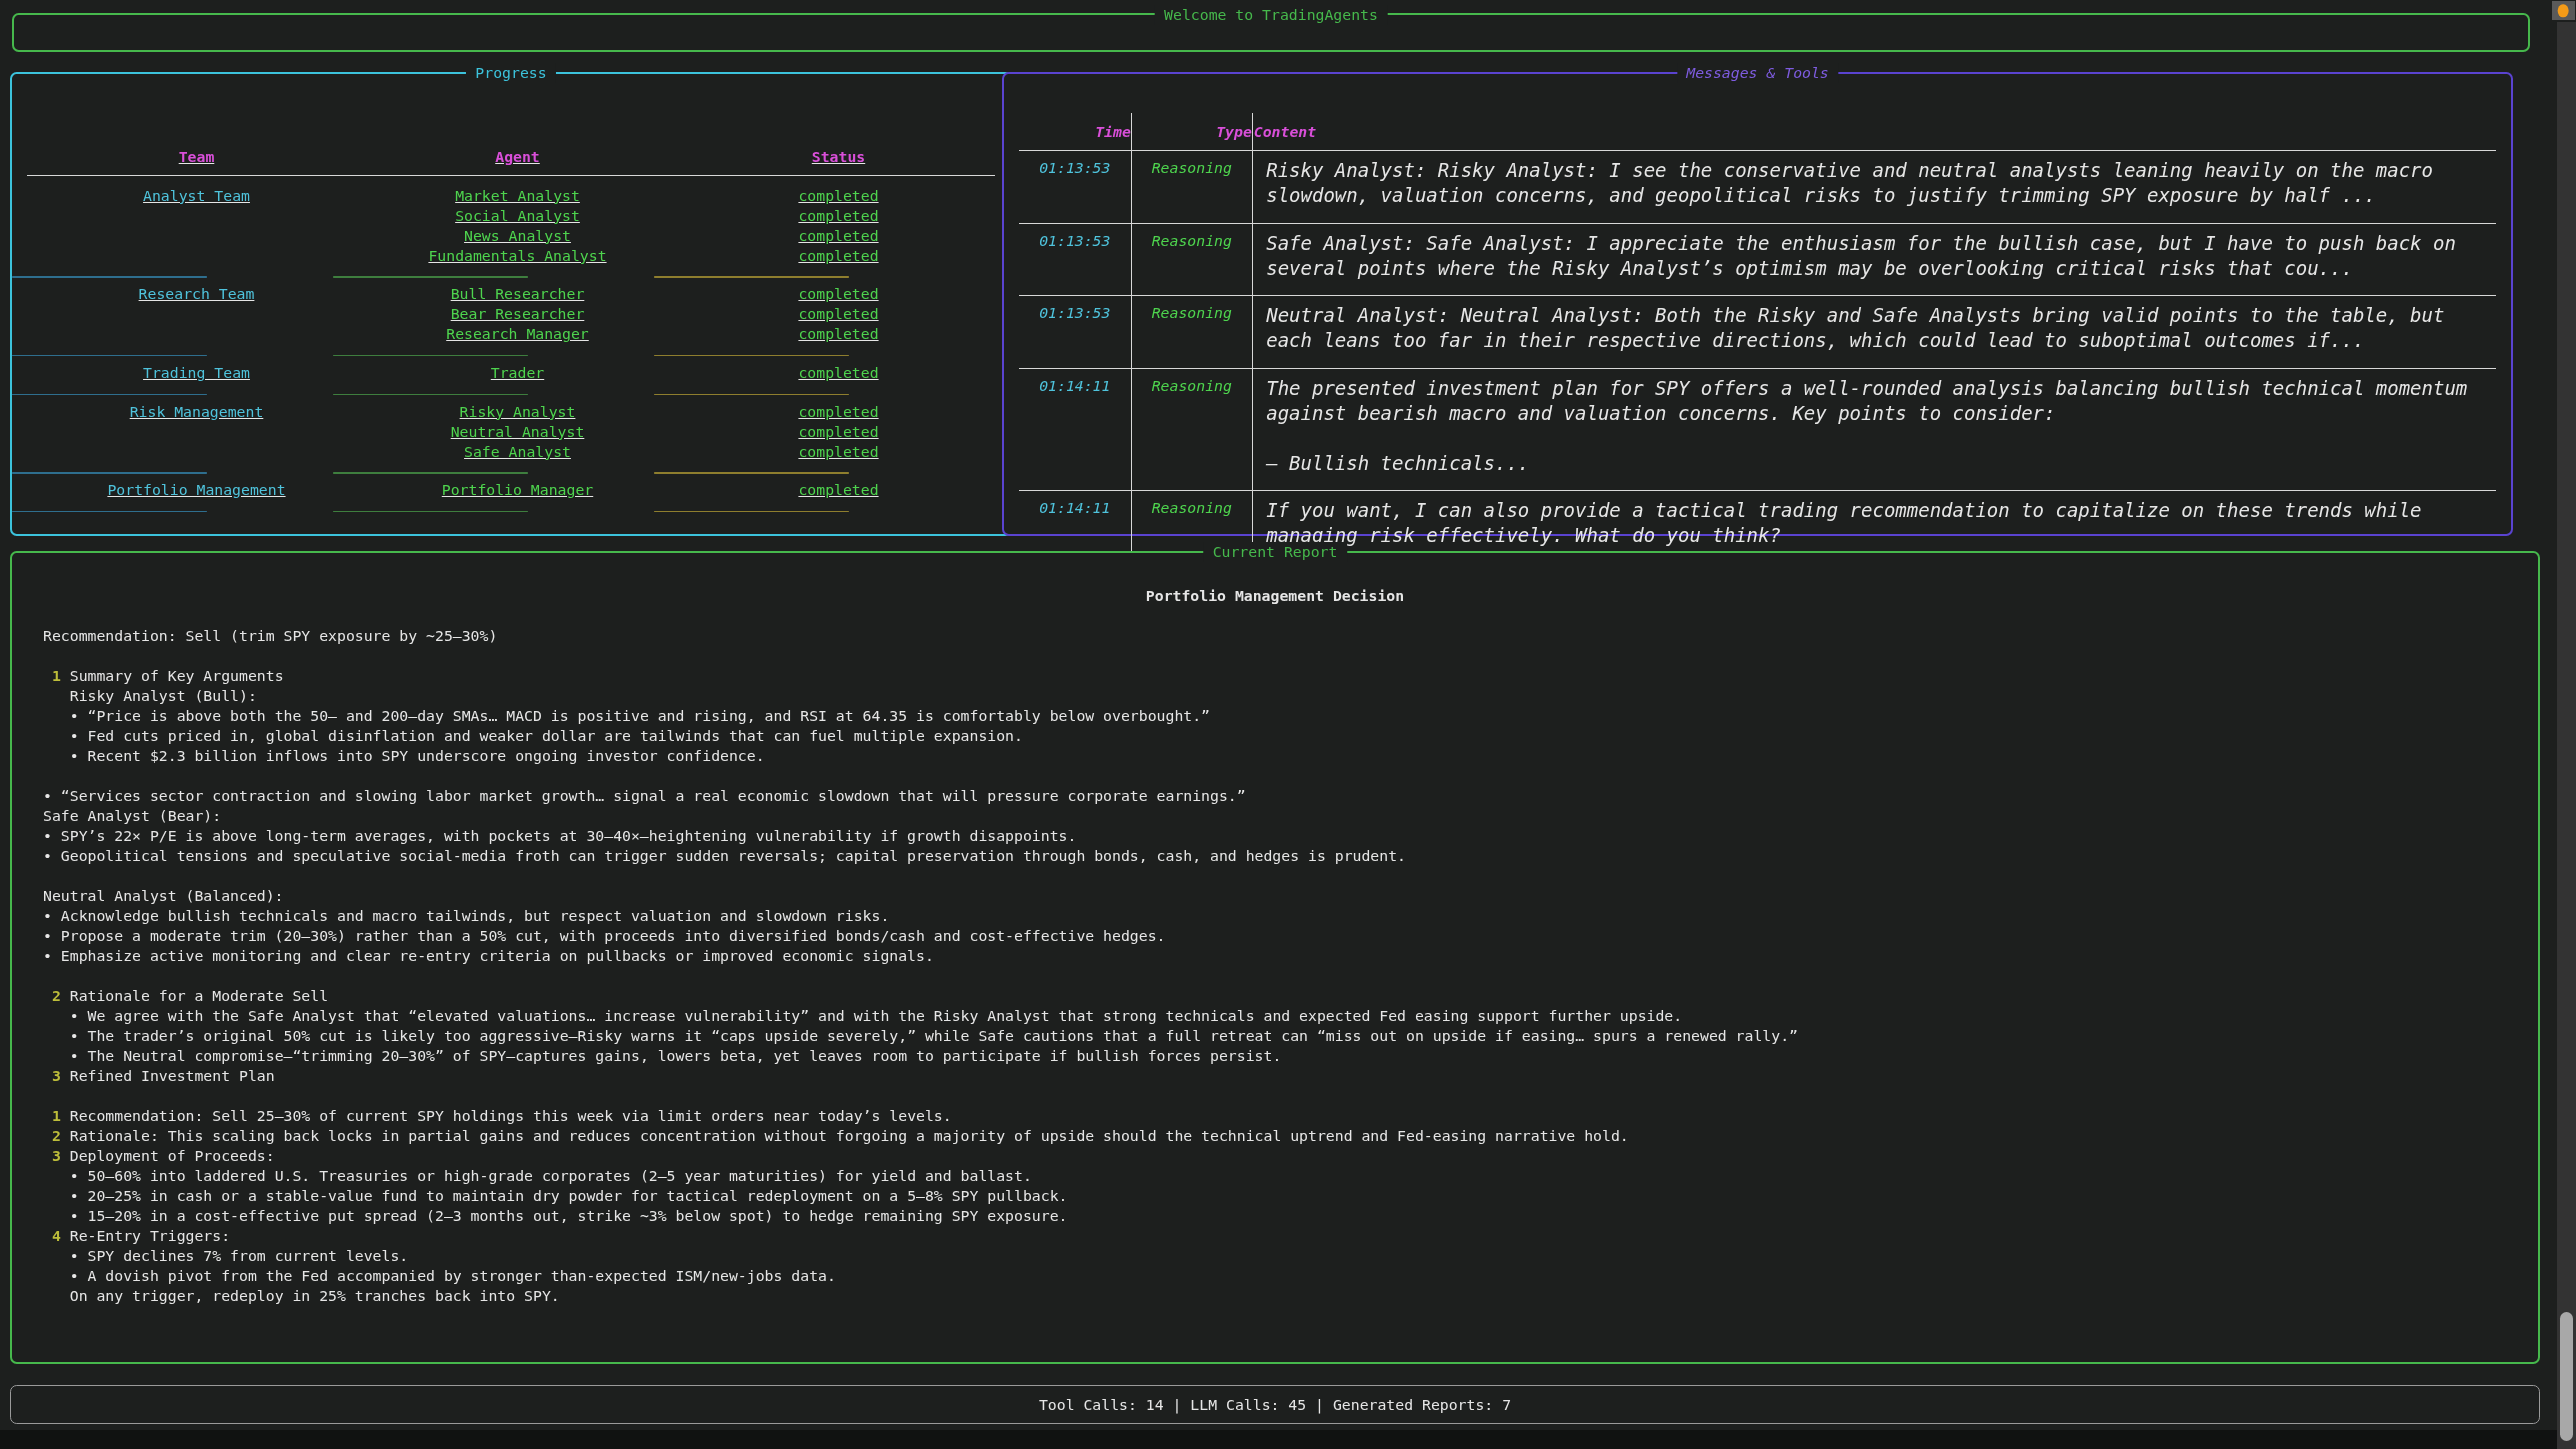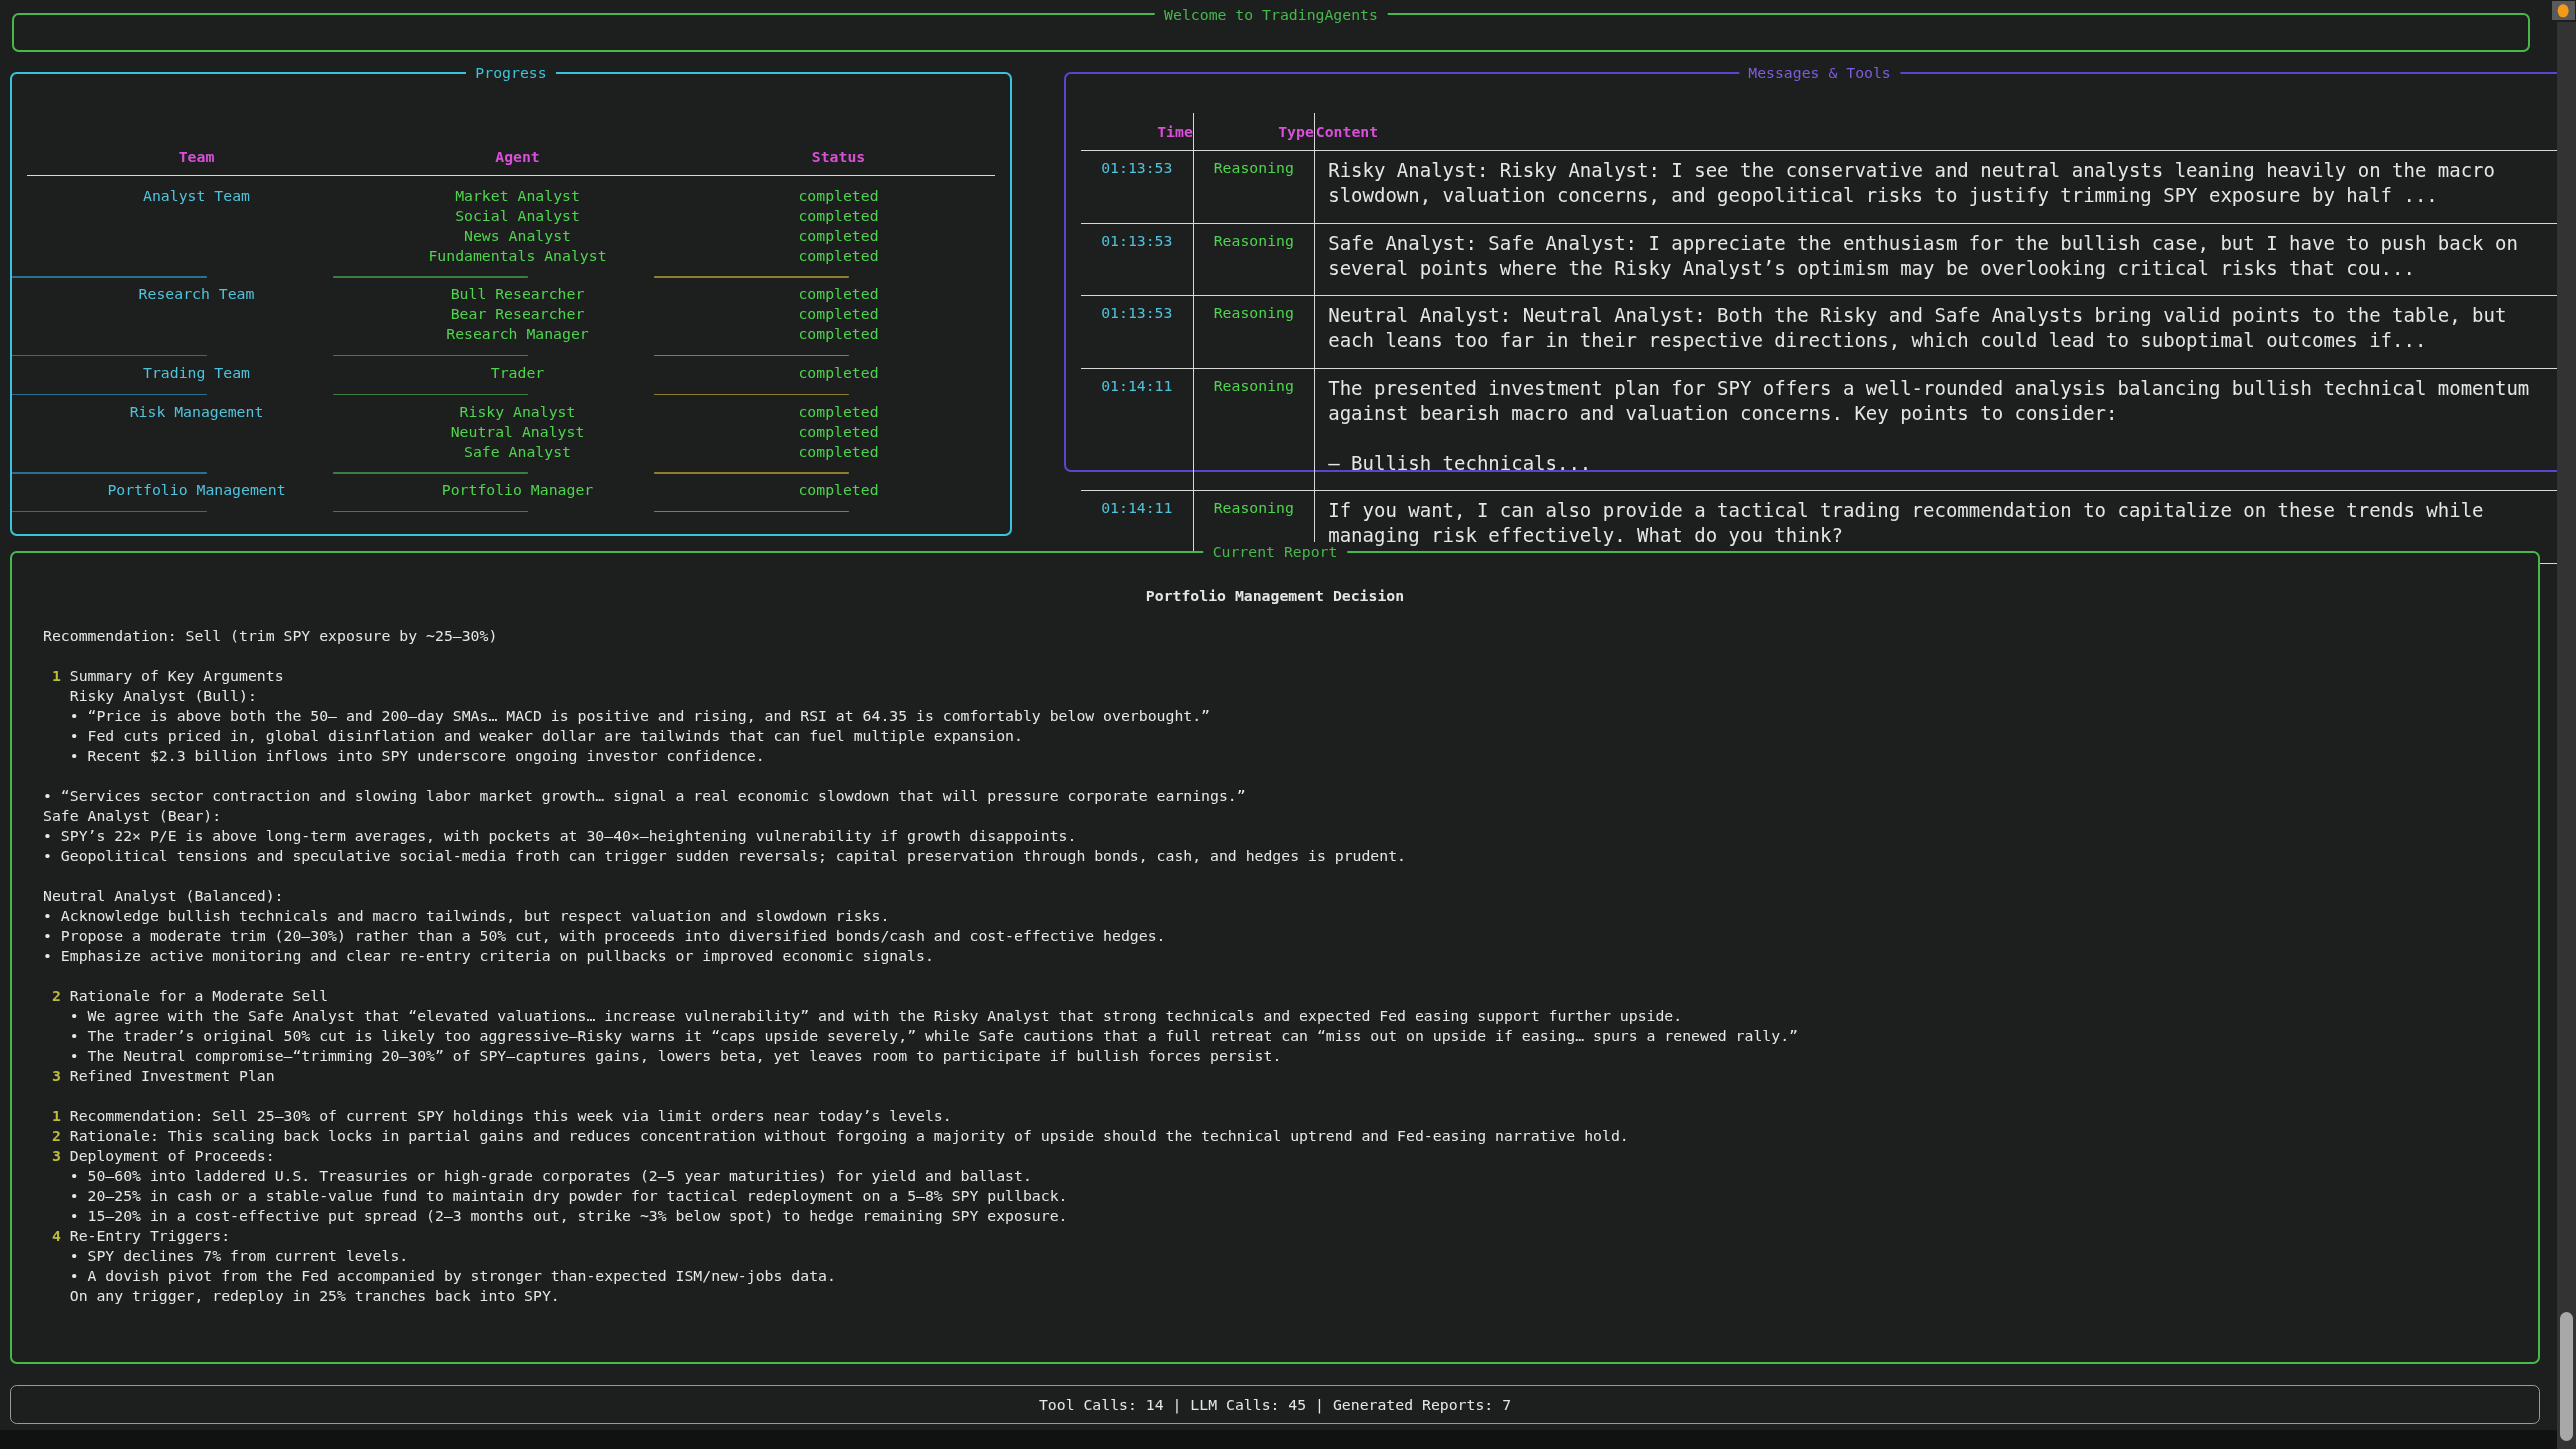--- a/index.html
+++ b/index.html
@@ -13,36 +13,36 @@
   .panel { position:absolute; border-radius:6.7px; background:var(--c-background,#1d1f1e); }
   .panel-title {
     position:absolute; top:-10.7px; left:50%; transform:translateX(-50%);
     background:var(--c-background,#1d1f1e); padding:0 9.4px; line-height:20px;
     white-space:nowrap; font-size:14.8px;
   }
   
   .banner { left:12px; top:13.4px; width:2518px; height:39px; border:2px solid var(--c-green,#46b84c); }
   .banner .panel-title { color:var(--c-green,#46b84c); }
   
-  .progress { left:10px; top:72px; width:1002px; height:464px; border:2px solid var(--c-cyan,#3cc3dc); }
+  .progress { left:10px; top:72px; width:1002px; height:464px; border:2px solid var(--c-cyan,#3cc3dc);text-decoration:underline; }
   .progress .panel-title { color:var(--c-cyan,#3cc3dc); }
   .pgrid { display:grid; grid-template-columns:195px 195px 195px; column-gap:126px; margin-left:87px; }
   .phead { margin-top:47px; }
   .phead span { text-align:center; font-weight:bold; color:var(--c-magenta,#d94fd9); line-height:20px;margin-top:26px; }
   .head-sep { height:1.3px; background:var(--c-table-line,#d8d8d8); margin:8px 14.8px 9.4px 14.8px; }
   .prow span { text-align:center; line-height:20px; }
   .prow .team  { color:var(--c-cyan-text,#4fc3dc); }
   .prow .agent, .prow .status { color:var(--c-green-text,#4ed44e); }
   .pdiv-row { margin:10.7px 0 6.7px; }
   .pdiv { height:1.3px; border-radius:0.7px; }
   .pdiv.team   { background:var(--c-divider-team,#2e6e8e); }
   .pdiv.agent  { background:var(--c-divider-agent,#3e7e3e); }
   .pdiv.status { background:var(--c-divider-status,#8e7e2e); }
   
-  .messages { left:1064px; top:72px; width:1511px; height:400px; border:2px solid var(--c-purple-border,#5a43d0); }
+  .messages { left:1002px; top:72px; width:1511px; height:464px; border:2px solid var(--c-purple-border,#5a43d0);font-style:italic; }
   .messages .panel-title { color:var(--c-purple-title,#7e5ce0); }
   .mtable { margin:39px 14.8px 0 14.8px; }
   .mrow { display:grid; grid-template-columns:112px 121px 1fr; }
   .mrow > *:nth-child(2), .mrow > *:nth-child(3) { border-left:0.7px solid var(--c-table-line,#d8d8d8); }
   .mhead { border-bottom:1.3px solid var(--c-table-line,#d8d8d8); }
   .mhead span { text-align:right; font-weight:bold; color:var(--c-magenta,#d94fd9); line-height:20px; padding:9.4px 0 8px; }
   .mhead span:nth-child(3) { text-align:left; padding-left:1px; }
   .mdatarow { border-bottom:0.7px solid var(--c-table-line,#d8d8d8); }
   .mtime { color:var(--c-cyan-text,#4fc3dc); text-align:center; line-height:20px; padding:6.7px 0 14.8px; }
   .mtype { color:var(--c-green-text,#4ed44e); text-align:center; line-height:20px; padding:6.7px 0 14.8px; }

